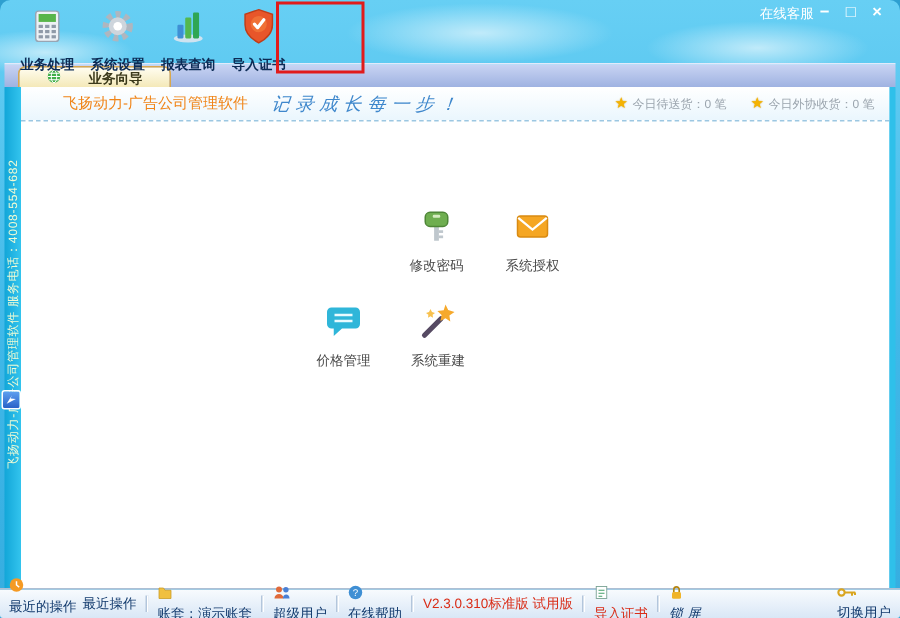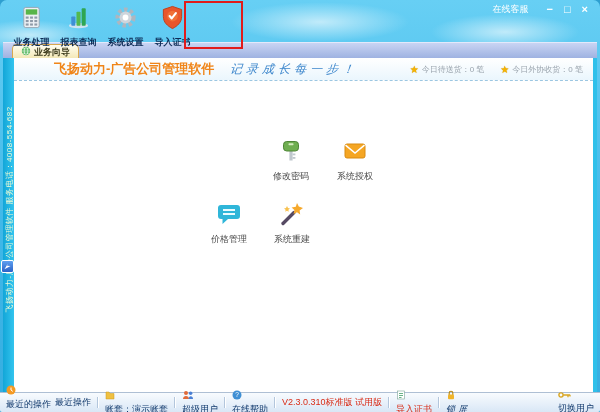--- a/index.html
+++ b/index.html
@@ -4,21 +4,21 @@
 <style>
   html,body{margin:0;padding:0;}
   body{width:600px;height:412px;position:relative;overflow:hidden;
        font-family:"Liberation Sans",sans-serif;background:#2e9fd0;}
   .window{position:absolute;inset:0;border-radius:7px 7px 2px 2px;overflow:hidden;
           background:linear-gradient(180deg,#67cff4 0%,#40b8e8 55%,#35ade0 100%);}
   .cloud{position:absolute;border-radius:50%;pointer-events:none;
          background:radial-gradient(ellipse at center,rgba(255,255,255,.6),rgba(255,255,255,0) 70%);}
 
   
-  .titlebar{position:absolute;top:3px;right:12px;display:flex;align-items:center;gap:18px;
+  .titlebar{position:absolute;top:3px;right:12px;display:flex;align-items:flex-start;gap:4px;
             color:#fff;font-size:9px;z-index:6;}
   .winctl{display:flex;gap:11px;font-size:11px;font-weight:bold;color:#fff;}
   .winctl span{cursor:default;line-height:11px;}
 
   
   .toolbar{position:absolute;top:5px;left:8px;display:flex;z-index:5;}
   .tbtn{width:47px;display:flex;flex-direction:column;align-items:center;gap:2px;cursor:pointer;}
   .tbtn svg{width:25px;height:25px;}
   .tbtn .lbl{font-size:9px;color:#0c2b55;font-weight:bold;white-space:nowrap;}
   .hlbox{position:absolute;left:184px;top:1px;width:55px;height:44px;
@@ -29,33 +29,33 @@
   .searchrow input{width:84px;height:13px;border:1px solid #7aa7c7;font-size:9px;
                    padding:0 3px;font-family:"Liberation Sans",sans-serif;}
   .gbtn{height:16px;display:flex;align-items:center;gap:2px;padding:0 3px;cursor:pointer;
         background:linear-gradient(180deg,#4fae4f,#2d7f2f);border:1px solid #1d6020;
         border-radius:2px;color:#fff;font-size:9px;white-space:nowrap;}
   .gbtn .drop{border-left:1px solid #1d6020;padding-left:3px;margin-left:1px;font-size:7px;}
 
   
   .tabbar{position:absolute;top:42px;left:3px;right:3px;height:16px;
           background:linear-gradient(180deg,#c9d4f3,#9cb0e0);border-top:1px solid #e3e9fb;z-index:2;}
-  .tab{position:absolute;left:9px;top:1px;height:14px;display:inline-flex;align-items:center;gap:3px;
-       padding:0 8px;background:linear-gradient(180deg,#fffdf0,#f3e7b4);
+  .tab{position:absolute;left:9px;top:1px;height:14px;display:inline-flex;align-items:center;gap:18px;
+       padding:0 18px;background:linear-gradient(180deg,#fffdf0,#f3e7b4);
        border:1px solid #d8a84e;border-bottom:none;border-radius:5px 5px 0 0;
        font-size:9px;font-weight:bold;color:#3c3a1c;cursor:pointer;}
 
   
   .lstrip{position:absolute;top:58px;left:3px;width:11px;bottom:20px;z-index:3;
           background:linear-gradient(90deg,#12a6d8,#33c4ee);}
   .rstrip{position:absolute;top:58px;right:3px;width:4px;bottom:20px;background:#2fc0ea;z-index:3;}
   .main{position:absolute;top:58px;left:14px;right:7px;bottom:20px;background:#fff;z-index:2;}
   .chead{position:absolute;top:0;left:0;right:0;height:22px;display:flex;align-items:center;
          background:linear-gradient(180deg,#ffffff,#eaf6fd);border-bottom:1px dashed #9cc7e2;}
-  .brand{margin-left:40px;font-size:13px;font-weight:bold;color:#f08519;white-space:nowrap;}
+  .brand{margin-left:28px;font-size:10px;font-weight:normal;color:#f08519;white-space:nowrap;}
   .slogan{margin-left:16px;font-size:12px;font-style:italic;color:#3e87cc;letter-spacing:4px;
           font-family:"DejaVu Serif",serif;white-space:nowrap;transform:skewX(-6deg);}
   .stats{margin-left:auto;margin-right:10px;display:flex;gap:16px;align-items:center;
          font-size:8px;color:#9aa4ad;white-space:nowrap;}
   .stat{display:flex;align-items:center;gap:3px;}
   .star{color:#f5b301;font-size:10px;text-shadow:0 0 1px #c98f00;}
 
   .vbanner{position:absolute;left:-92px;top:151px;width:196px;height:11px;z-index:4;
            transform:rotate(-90deg);font-size:8px;color:#f0fbd4;white-space:nowrap;
            text-align:center;letter-spacing:.5px;}
@@ -108,34 +108,34 @@
               <rect x="16" y="15.6" width="3" height="2.2"></rect>
           <rect x="7" y="19.2" width="3" height="2.2"></rect>
               <rect x="11.5" y="19.2" width="3" height="2.2"></rect>
               <rect x="16" y="19.2" width="3" height="2.2"></rect>
         </g>
       </svg></span>
       <span class="lbl">业务处理</span>
     </div>
     <div class="tbtn">
       <span><svg viewBox="0 0 26 26" width="25" height="25">
+        <circle cx="13" cy="13" r="8" fill="none" stroke="#aeb6bf" stroke-width="5" stroke-dasharray="3.4 2.6"></circle>
+        <circle cx="13" cy="13" r="6.2" fill="#ced5dc"></circle>
+            <circle cx="13" cy="13" r="3" fill="#fff"></circle>
+      </svg></span>
+      <span class="lbl">系统设置</span>
+    </div>
+    <div class="tbtn">
+      <span><svg viewBox="0 0 26 26" width="25" height="25">
         <ellipse cx="13" cy="21.5" rx="10" ry="2.8" fill="#cfe3f0"></ellipse>
         <rect x="5.5" y="12" width="4.2" height="9.5" rx=".8" fill="#3f8fd4"></rect>
         <rect x="10.9" y="7" width="4.2" height="14.5" rx=".8" fill="#54b84e"></rect>
         <rect x="16.3" y="3.5" width="4.2" height="18" rx=".8" fill="#2fa653"></rect>
       </svg></span>
       <span class="lbl">报表查询</span>
-    </div>
-    <div class="tbtn">
-      <span><svg viewBox="0 0 26 26" width="25" height="25">
-        <circle cx="13" cy="13" r="8" fill="none" stroke="#aeb6bf" stroke-width="5" stroke-dasharray="3.4 2.6"></circle>
-        <circle cx="13" cy="13" r="6.2" fill="#ced5dc"></circle>
-            <circle cx="13" cy="13" r="3" fill="#fff"></circle>
-      </svg></span>
-      <span class="lbl">系统设置</span>
     </div>
     <div class="tbtn">
       <span><svg viewBox="0 0 26 26" width="25" height="25">
         <path d="M13 1.5l9.5 3.2v7.3c0 6-4.2 9.8-9.5 12.5C7.7 21.8 3.5 18 3.5 12V4.7Z" fill="#e8562a" stroke="#c13d18"></path>
         <circle cx="13" cy="11.5" r="5.6" fill="#f07036"></circle>
         <path d="M10 11.5l2.2 2.5 4.3-5.5" fill="none" stroke="#fff" stroke-width="2.2" stroke-linecap="round" stroke-linejoin="round"></path>
       </svg></span>
       <span class="lbl">导入证书</span>
     </div>
   </div>

